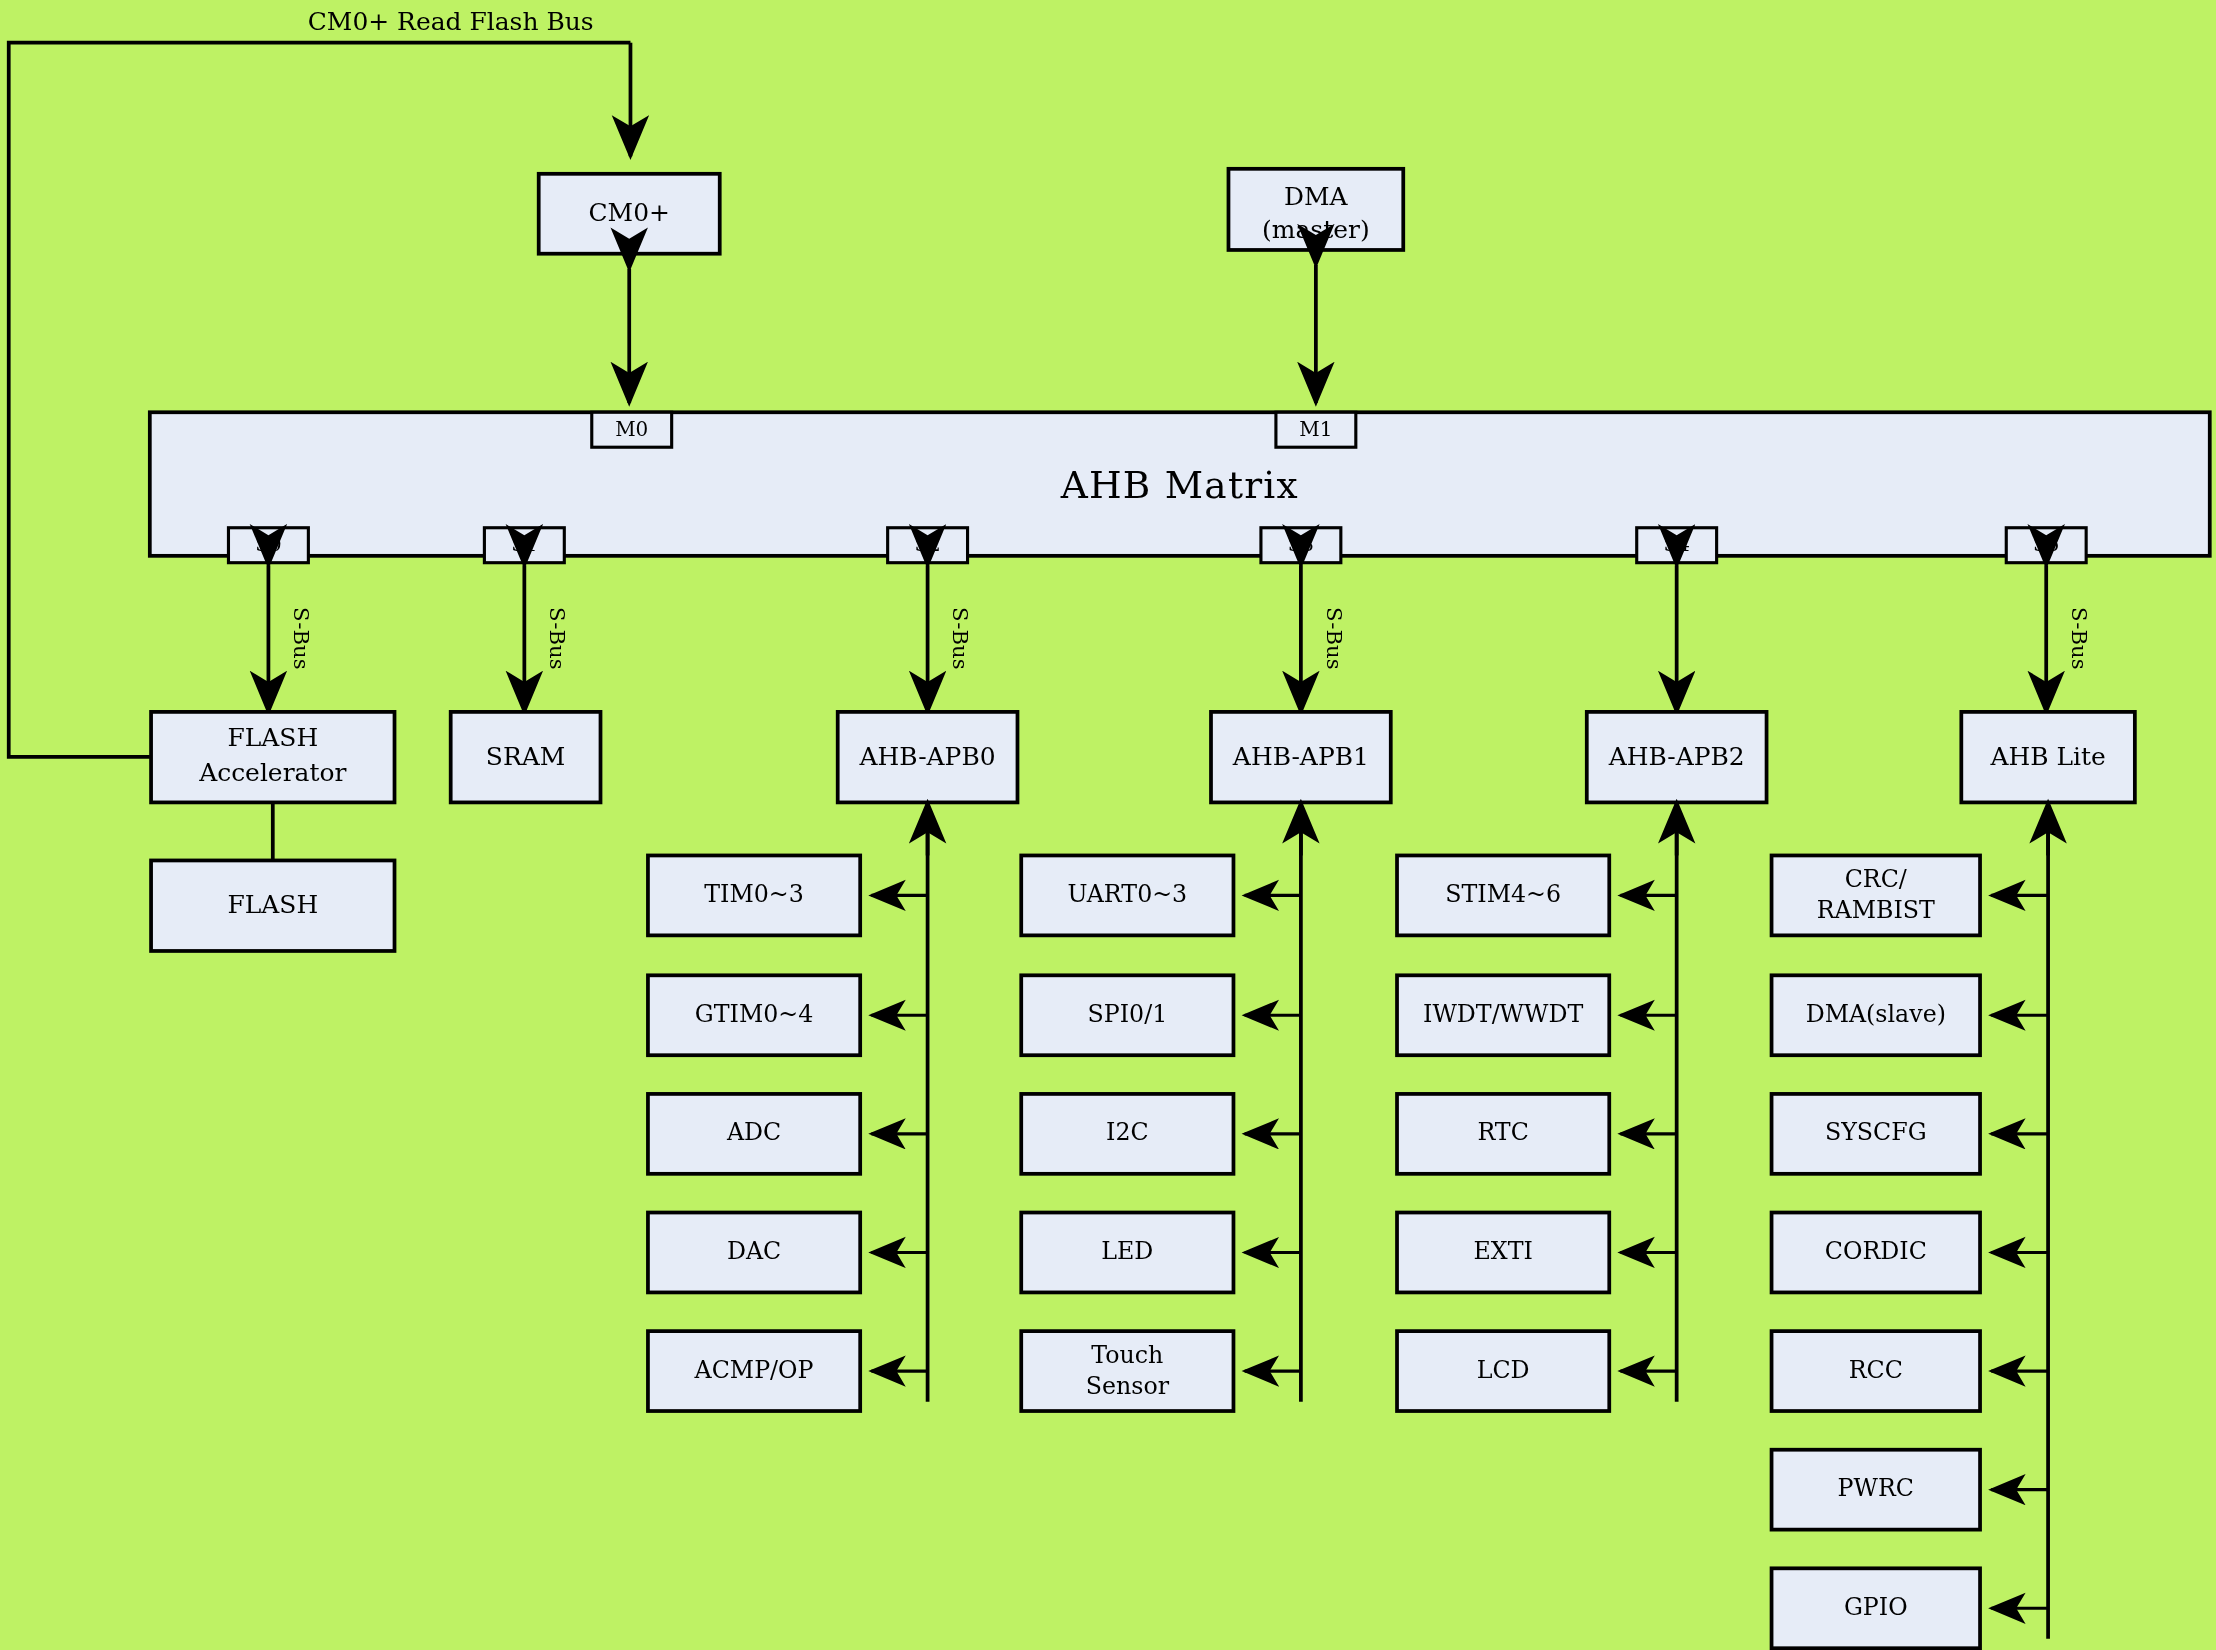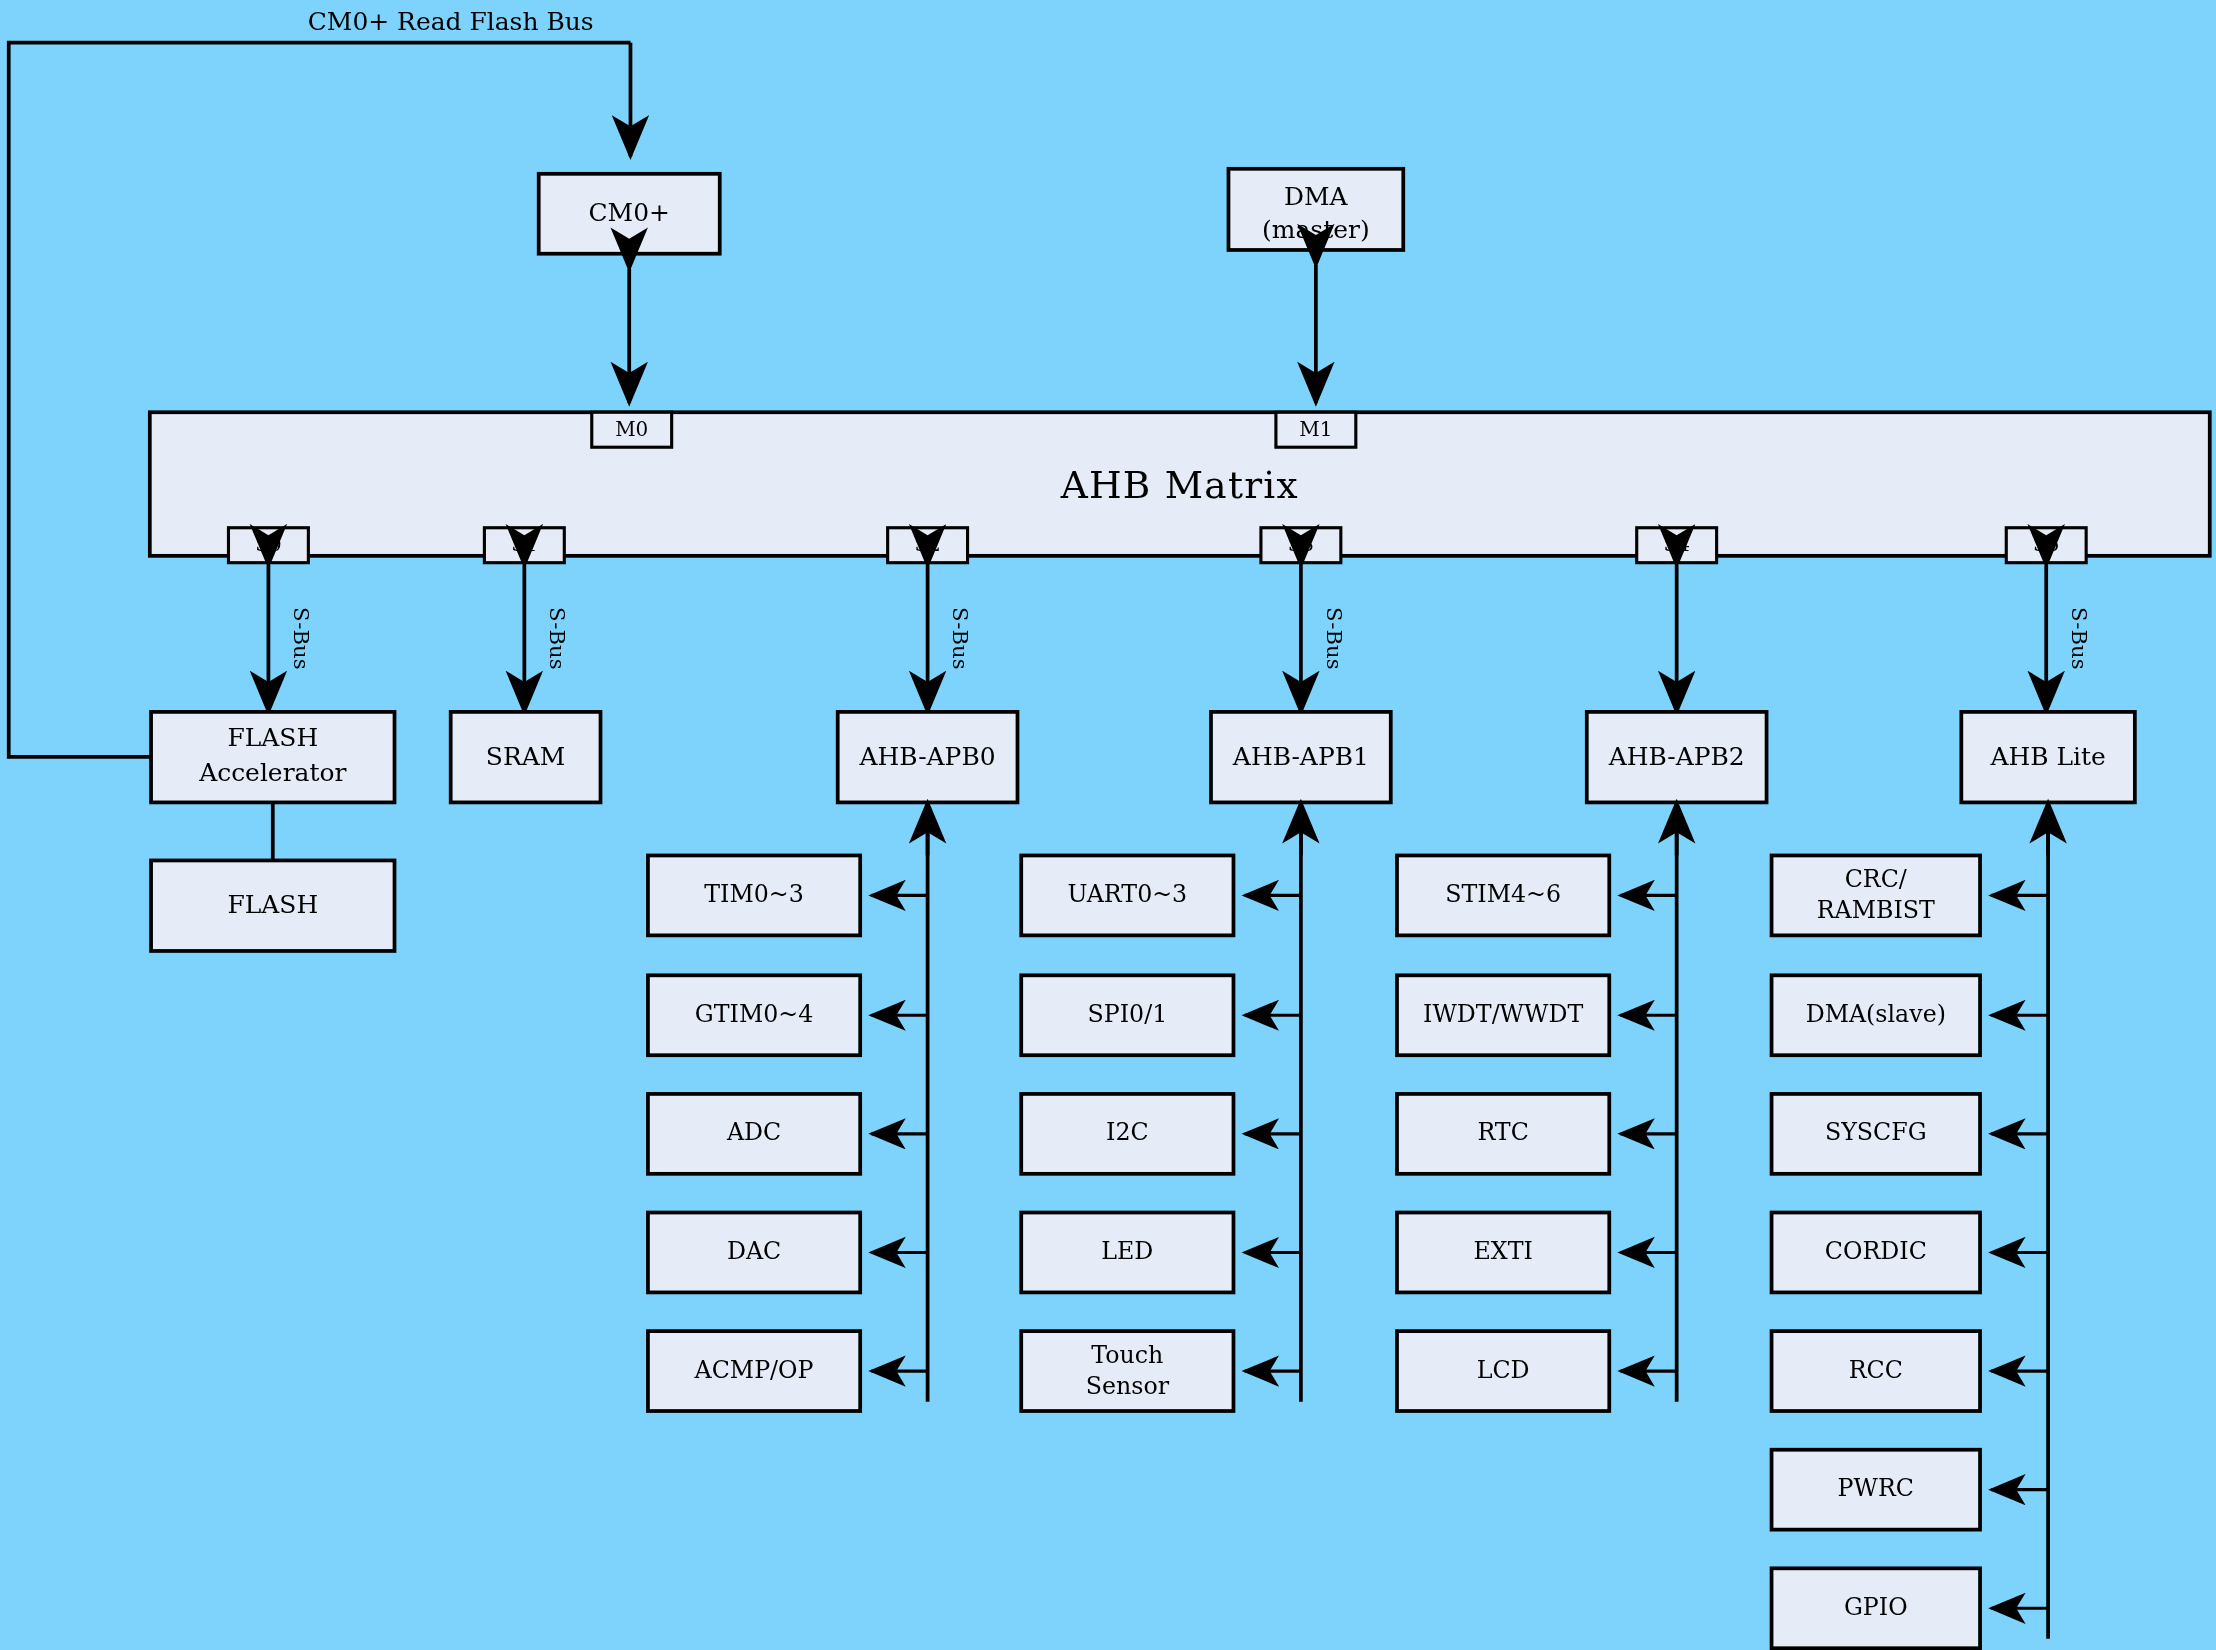--- a/index.html
+++ b/index.html
@@ -1,18 +1,18 @@
 <!DOCTYPE html>
 <html style="font-size:10px"><head>
 <meta charset="utf-8">
 <title>AHB Matrix Block Diagram</title>
 <style>
   html,body{margin:0;padding:0;background:#ffffff;}
   body{font-family:"DejaVu Serif", serif;}
-  #stage{position:relative;width:2216px;height:1651px;background:#7dd3fc;}
+  #stage{position:relative;width:2216px;height:1651px;background:#bef264;}
   svg{display:block;width:2216px;height:1651px;}
   .boxfill{fill:#e6ecf7;stroke:#000;stroke-width:6;}
   .portfill{fill:#e6ecf7;stroke:#000;stroke-width:5;}
   .matrixfill{fill:#e6ecf7;stroke:#000;stroke-width:6;}
   .ln{stroke:#000;stroke-width:6;fill:none;}
   .lnthin{stroke:#000;stroke-width:5;fill:none;}
   .txt{font-family:"DejaVu Serif", serif;fill:#000;text-anchor:middle;dominant-baseline:middle;}
   .t-box{font-size:40px;}
   .t-box-sm{font-size:38px;}
   .t-matrix{font-size:60px;letter-spacing:2px;}

